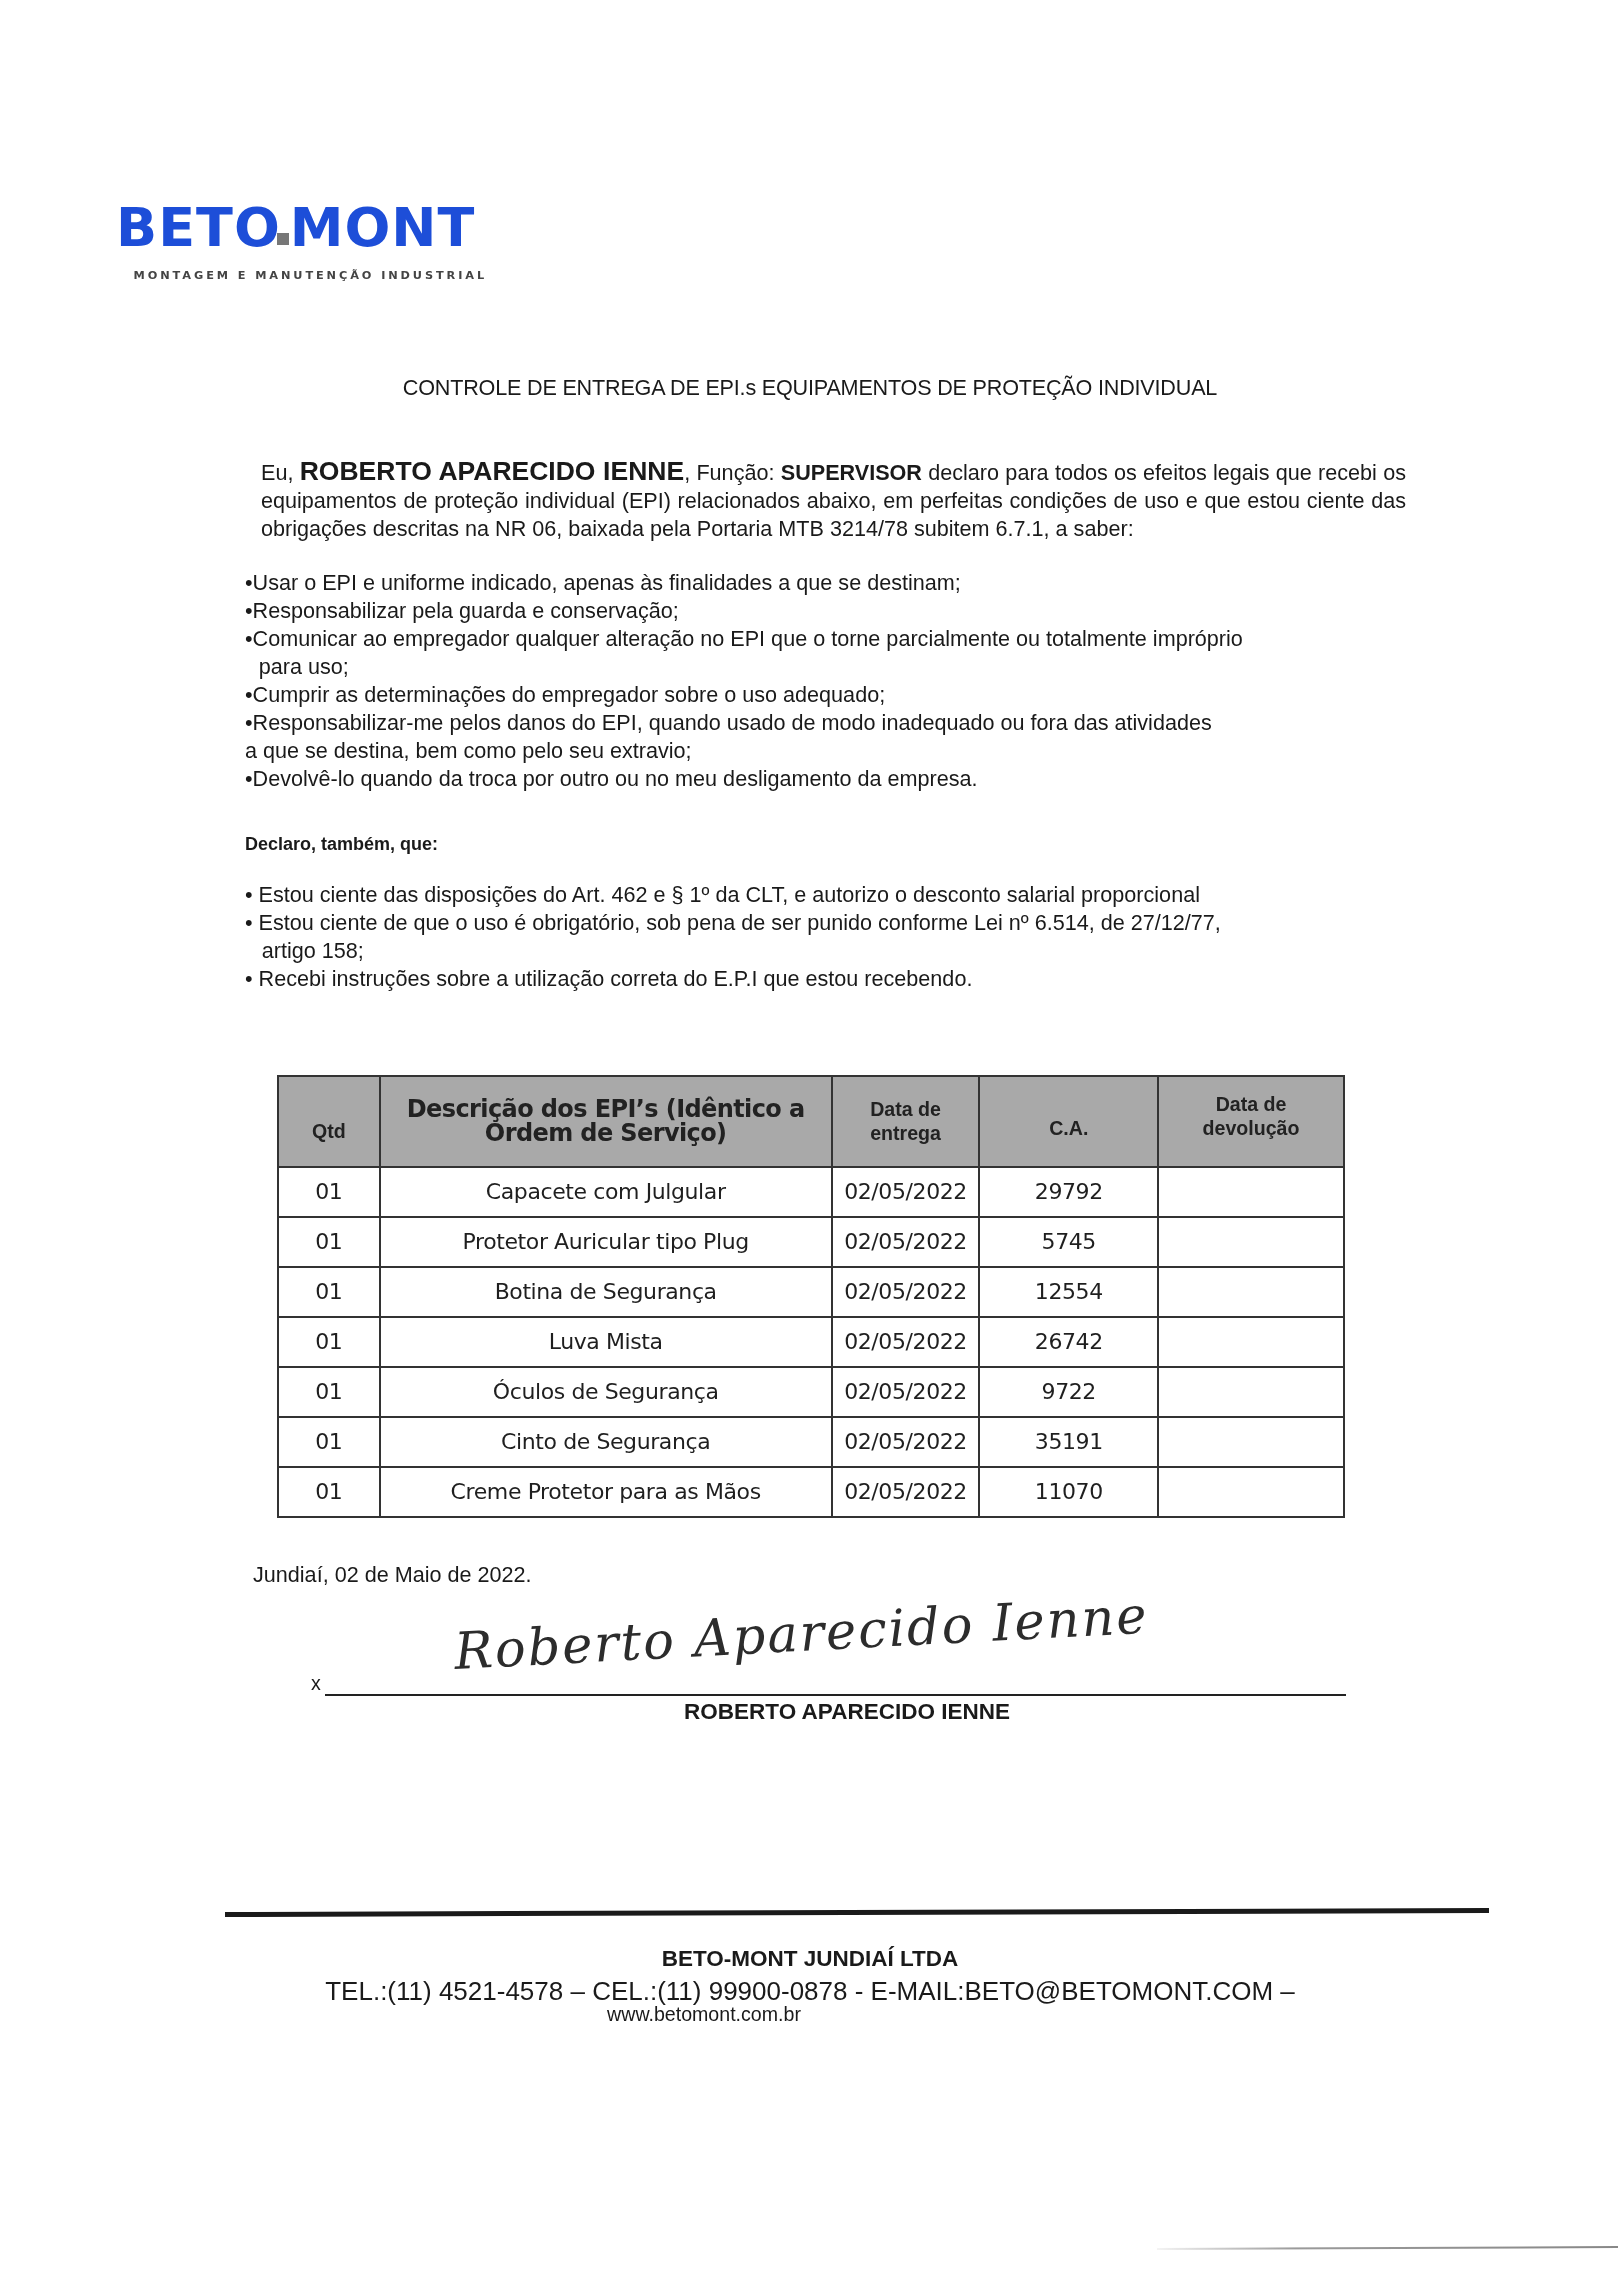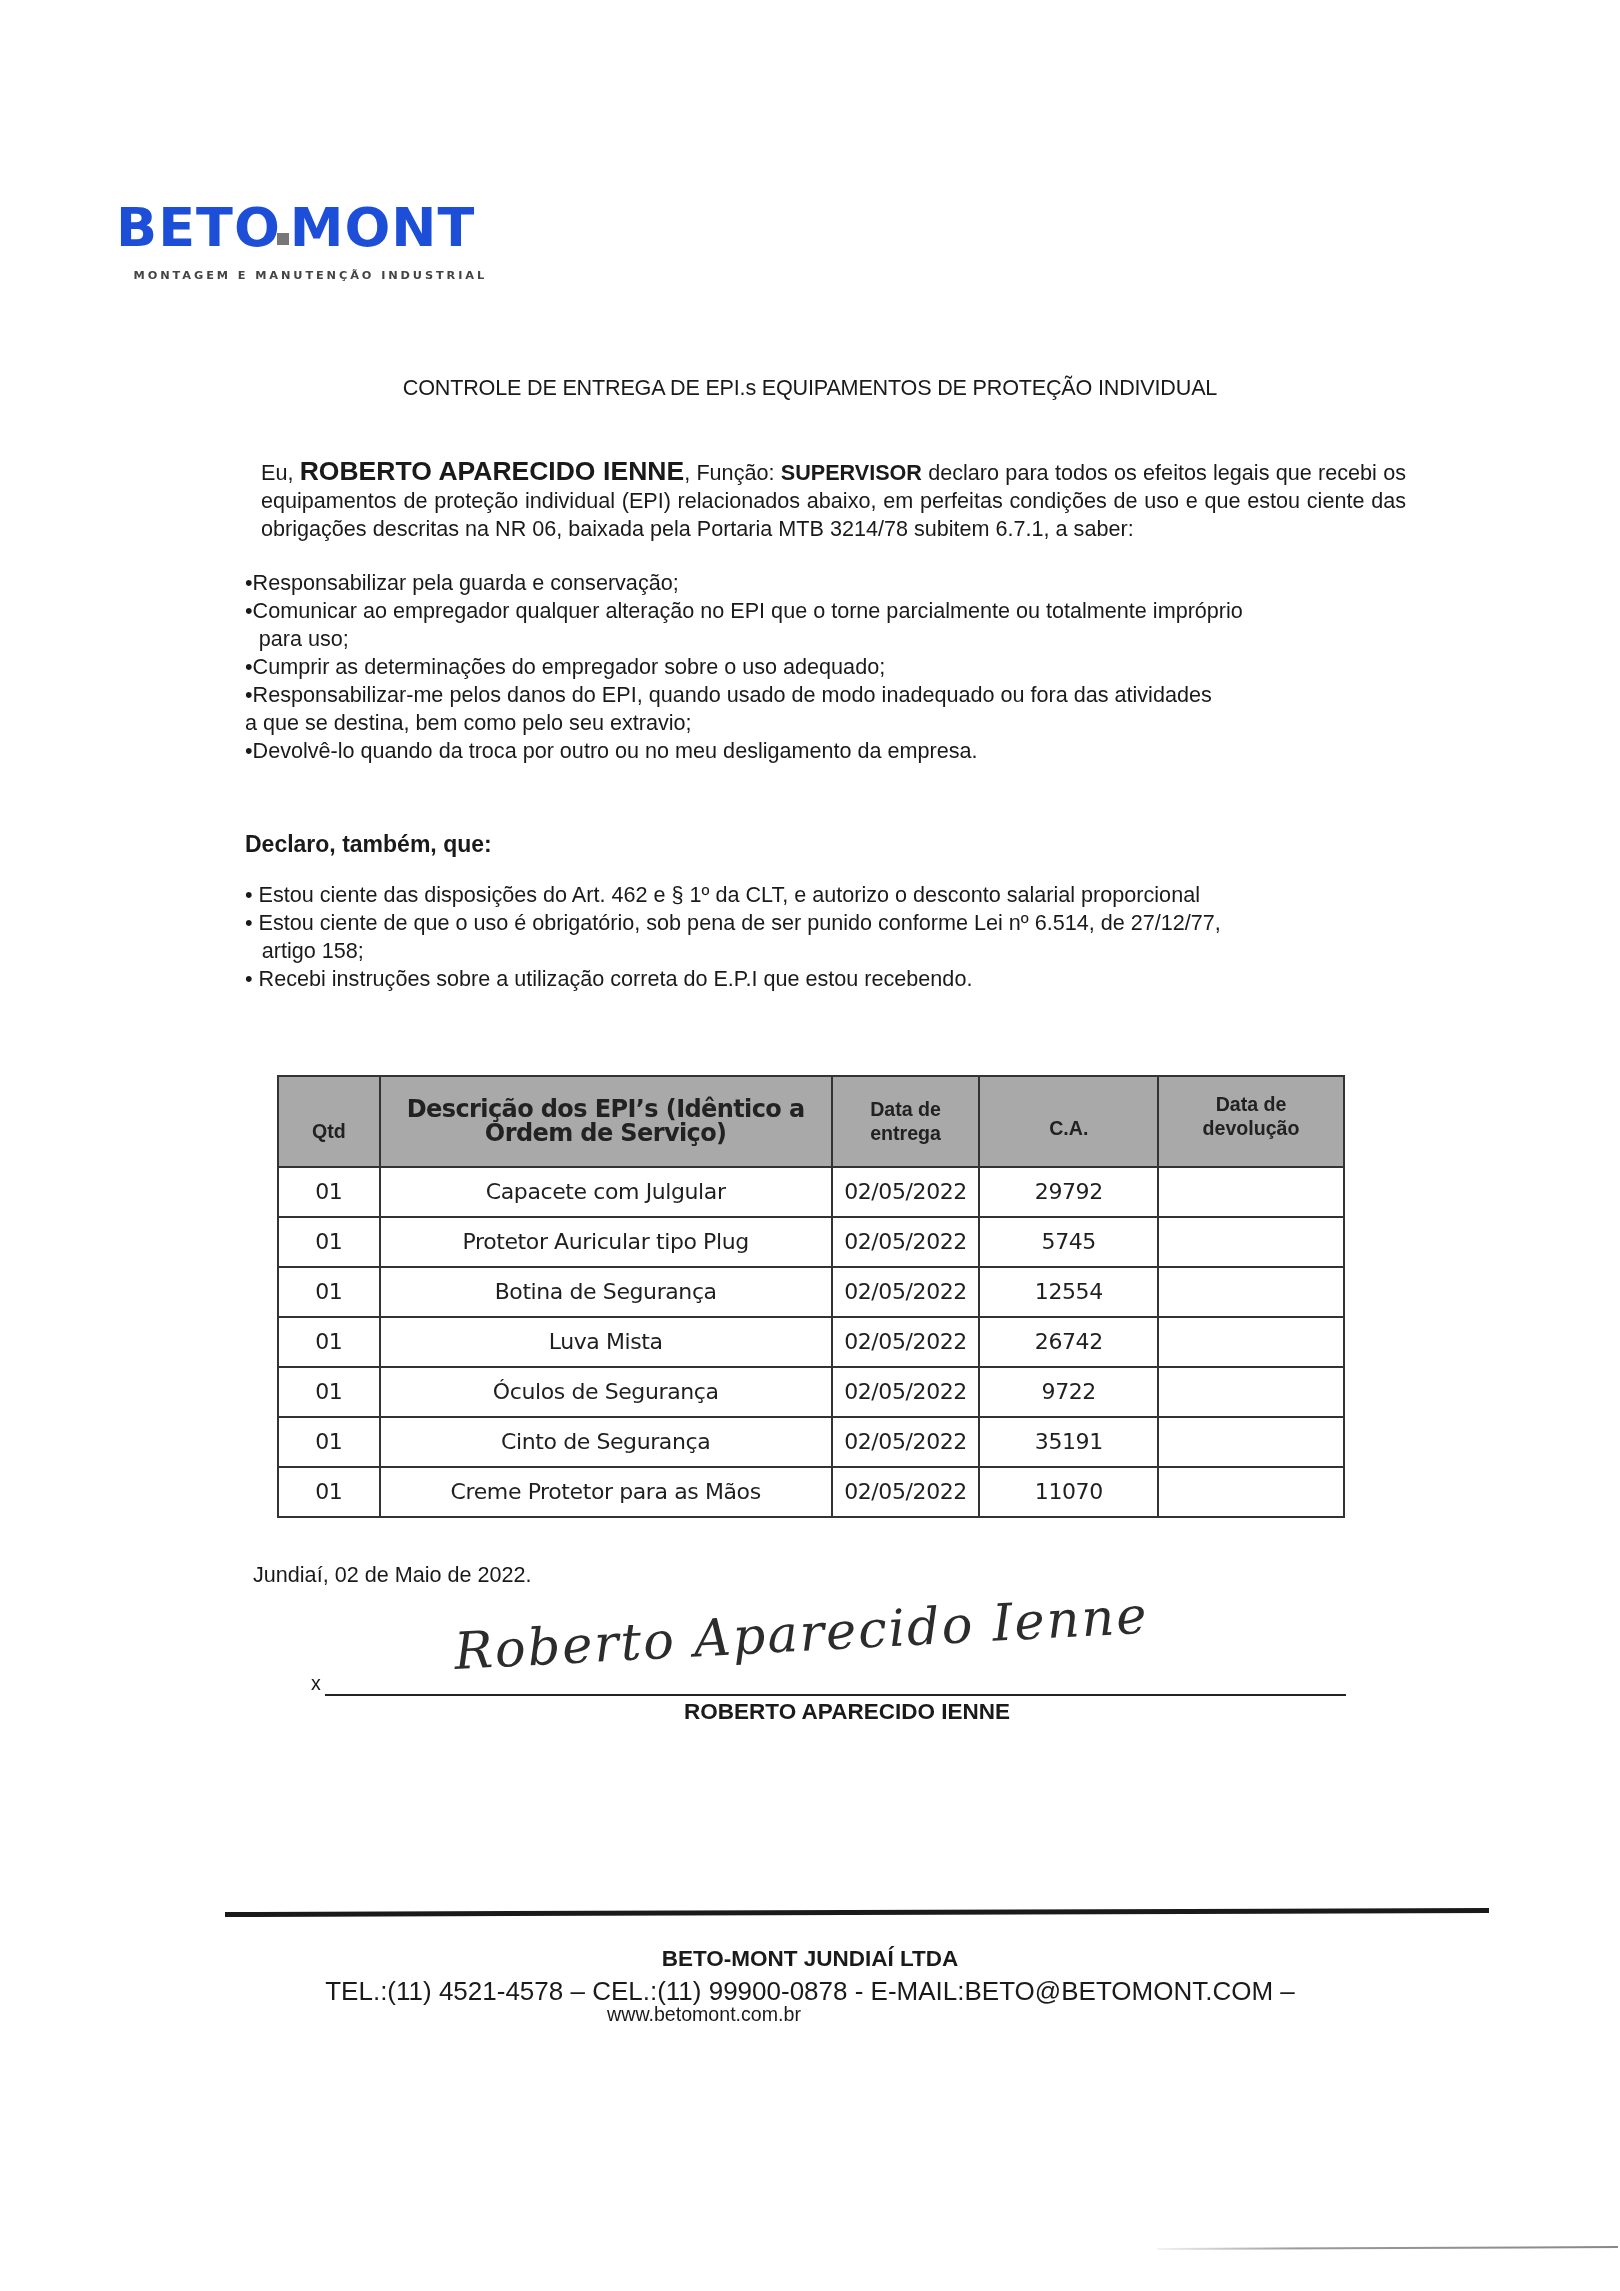--- a/index.html
+++ b/index.html
@@ -13,21 +13,21 @@
   .logo-sub { margin-top: 13.7px; margin-left: 17.6px; font-family: "DejaVu Sans", sans-serif; font-weight: bold; font-size: 11.3px; letter-spacing: 2.9px; color: #444; }
 
   .doc-title { left: 0; width: 1620px; top: 375px; text-align: center; font-weight: normal; font-size: 21.6px; letter-spacing: -0.2px; }
 
   .para { left: 245px; width: 1145px; font-size: 21.6px; line-height: 28px; }
   .intro { top: 457px; text-align: justify; margin-left: 16px; }
   .intro b.big { font-size: 26.5px; }
   .bullets { top: 569px; }
   .bullets div { padding-left: 0; }
   .bullets .cont { padding-left: 13.7px; }
-  .decl-title { top: 830px; font-weight: bold; font-size: 23px; }
+  .decl-title { top: 830px; font-weight: bold; font-size: 18px; }
   .decl { top: 881px; }
   .decl .cont2 { padding-left: 16.7px; }
 
   
   table.epi { position: absolute; left: 277px; top: 1075px; width: 1068px; border-collapse: collapse; font-family: "DejaVu Sans", sans-serif; }
   table.epi th, table.epi td { border: 2px solid #333; text-align: center; vertical-align: middle; padding: 0; }
   table.epi th { background: #a9a9a9; height: 69px; font-weight: bold; font-size: 19.6px; line-height: 24.5px; color: #222; font-family: "Liberation Sans", sans-serif; }
   table.epi th.desc { font-family: "DejaVu Sans", sans-serif; font-size: 24px; letter-spacing: -0.6px; }
   table.epi td { height: 48px; font-size: 22px; color: #1f1f1f; letter-spacing: -0.4px; }
 
@@ -55,20 +55,21 @@
   <div class="logo-sub">MONTAGEM E MANUTENÇÃO INDUSTRIAL</div>
 </div>
 
 <div class="abs doc-title">CONTROLE DE ENTREGA DE EPI.s EQUIPAMENTOS DE PROTEÇÃO INDIVIDUAL</div>
 
 <div class="abs para intro">
   <span>Eu, </span><b class="big">ROBERTO APARECIDO IENNE</b><span>, Função: </span><b>SUPERVISOR</b><span> declaro para todos os efeitos legais que recebi os equipamentos de proteção individual (EPI) relacionados abaixo, em perfeitas condições de uso e que estou ciente das obrigações descritas na NR 06, baixada pela Portaria MTB 3214/78 subitem 6.7.1, a saber:</span>
 </div>
 
 <div class="abs para bullets">
+  <div>•Usar o EPI e uniforme indicado, apenas às finalidades a que se destinam;</div>
   <div>•Responsabilizar pela guarda e conservação;</div>
   <div>•Comunicar ao empregador qualquer alteração no EPI que o torne parcialmente ou totalmente impróprio</div>
   <div class="cont">para uso;</div>
   <div>•Cumprir as determinações do empregador sobre o uso adequado;</div>
   <div>•Responsabilizar-me pelos danos do EPI, quando usado de modo inadequado ou fora das atividades</div>
   <div>a que se destina, bem como pelo seu extravio;</div>
   <div>•Devolvê-lo quando da troca por outro ou no meu desligamento da empresa.</div>
 </div>
 
 <div class="abs para decl-title">Declaro, também, que:</div>

